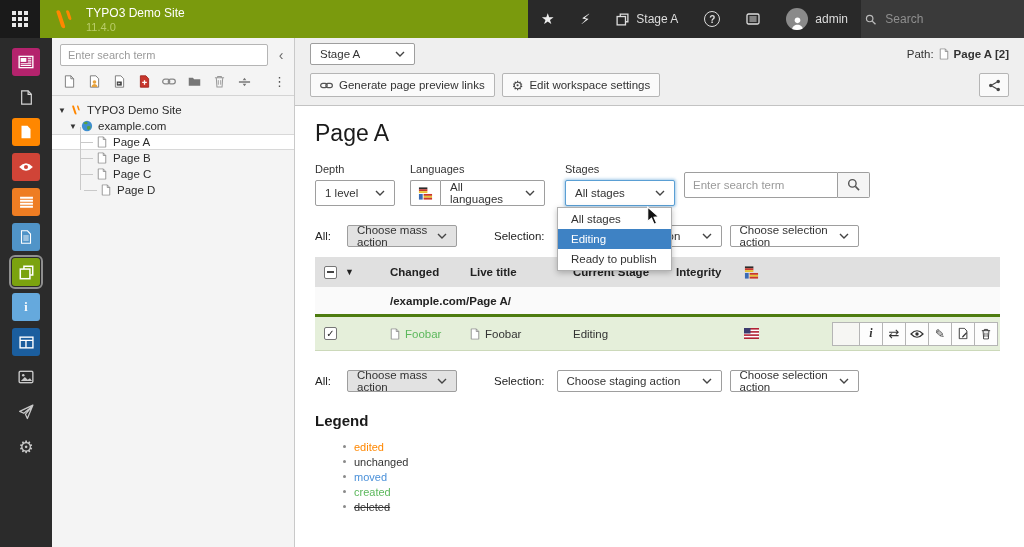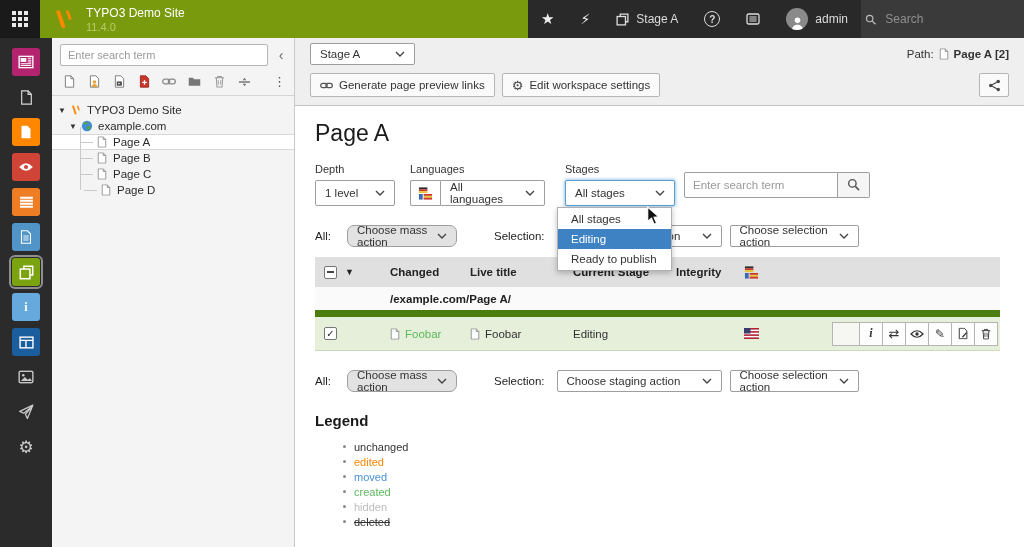--- a/index.html
+++ b/index.html
@@ -94,35 +94,35 @@
   
   .dropdown { position:absolute; top:27px; left:-8px; width:115px; background:#fff; border:1px solid #b0b0b0; box-shadow:0 2px 6px rgba(0,0,0,.25); z-index:50; padding:1px 0; }
   .dd-item { height:20px; display:flex; align-items:center; padding:0 13px; font-size:11.5px; color:#333; cursor:pointer; }
   .dd-item.hl { background:#3e82c4; color:#fff; }
 
   
   .massrow { display:flex; align-items:center; margin-top:19px; font-size:11.5px; }
   .massrow .lbl { font-weight:normal; color:#222; }
   .massrow .lbl.first { margin-right:16px; }
   .massrow .lbl.second { margin-left:37px; margin-right:12px; }
-  .sel-mass { width:110px; height:22px;border-radius:7px; }
+  .sel-mass { width:110px; height:22px; }
   .sel-staging { width:165px; height:22px; }
   .sel-selection { width:129px; height:22px; margin-left:8px; }
 
   
   .wstable { margin-top:10px; width:685px; }
   .wt-head { display:flex; align-items:center; height:30px; background:#e0e0e0; font-weight:bold; font-size:11.5px; color:#222; }
   .col1 { width:75px; display:flex; align-items:center; padding-left:9px; gap:8px; }
   .col-changed { width:80px; } .col-live { width:103px; } .col-stage { width:103px; }
   .col-integrity { width:68px; } .col-flag { width:45px; display:flex; align-items:center; }
   .col-actions { flex:1; display:flex; justify-content:flex-end; padding-right:2px; }
   .caret { font-size:9px; color:#222; }
   .cb { width:13px; height:13px; background:#fff; border:1px solid #767676; border-radius:2px; display:flex; align-items:center; justify-content:center; font-size:10px; color:#222; cursor:pointer; line-height:1; }
   .cb.ind::after { content:""; width:7px; height:2px; background:#444; display:block; }
-  .wt-path { display:flex; align-items:center; height:30px; background:#fafafa; border-bottom:7px solid #4d7c0f; }
+  .wt-path { display:flex; align-items:center; height:30px; background:#fafafa; border-bottom:3px solid #4d7c0f; }
   .wt-path .ptxt { margin-left:75px; font-weight:bold; font-size:11.5px; color:#222; }
   .wt-row { display:flex; align-items:center; height:34px; background:#e5efda; border-bottom:1px solid #ccd9ba; font-size:11.5px; }
   .titlecell { display:flex; align-items:center; gap:5px; }
   .t-created { color:#5cb85c; }
   .btngroup { display:flex; }
   .btngroup .ab { height:24px; background:#fdfdfd; border:1px solid #b5b5b5; border-left:none; display:flex; align-items:center; justify-content:center; width:23px; color:#333; cursor:pointer; font-size:12px; }
   .btngroup .ab:first-child { border-left:1px solid #b5b5b5; width:28px; background:#f6f6f3; cursor:default; }
   .ab .gi { font-weight:bold; font-family:"Liberation Serif",serif; font-style:italic; }
   .ab .swap { font-size:13px; }
 
@@ -709,40 +709,36 @@
                   <use href="#s-chev"></use>
                 </svg>
               </span>
           </div>
         </div>
 
         <h2 class="legend">Legend</h2>
         <ul class="legendlist">
           <li>
               <span class="dot"></span>
-              <span style="color: rgb(51, 51, 51);">unchanged</span>
+              <span style="color: rgb(255, 135, 0);">edited</span>
             </li>
           <li>
               <span class="dot"></span>
-              <span style="color: rgb(255, 135, 0);">edited</span>
+              <span style="color: rgb(51, 51, 51);">unchanged</span>
             </li>
           <li>
               <span class="dot"></span>
               <span style="color: rgb(74, 144, 217);">moved</span>
             </li>
           <li>
               <span class="dot"></span>
               <span style="color: rgb(92, 184, 92);">created</span>
             </li>
           <li>
               <span class="dot"></span>
-              <span style="color: rgb(189, 189, 189);">hidden</span>
-            </li>
-          <li>
-              <span class="dot"></span>
               <span class="strike" style="color: rgb(51, 51, 51);">deleted</span>
             </li>
         </ul>
       </div>
     </main>
   </div>
 
   <svg class="cursor" width="16" height="20" viewBox="0 0 11 17">
     <path d="M1 1 L1 13.2 L4.2 10.4 L6.4 15.6 L8.6 14.6 L6.4 9.6 L10.4 9.2 Z" fill="#111" stroke="#fff" stroke-width="1"></path>
   </svg>

